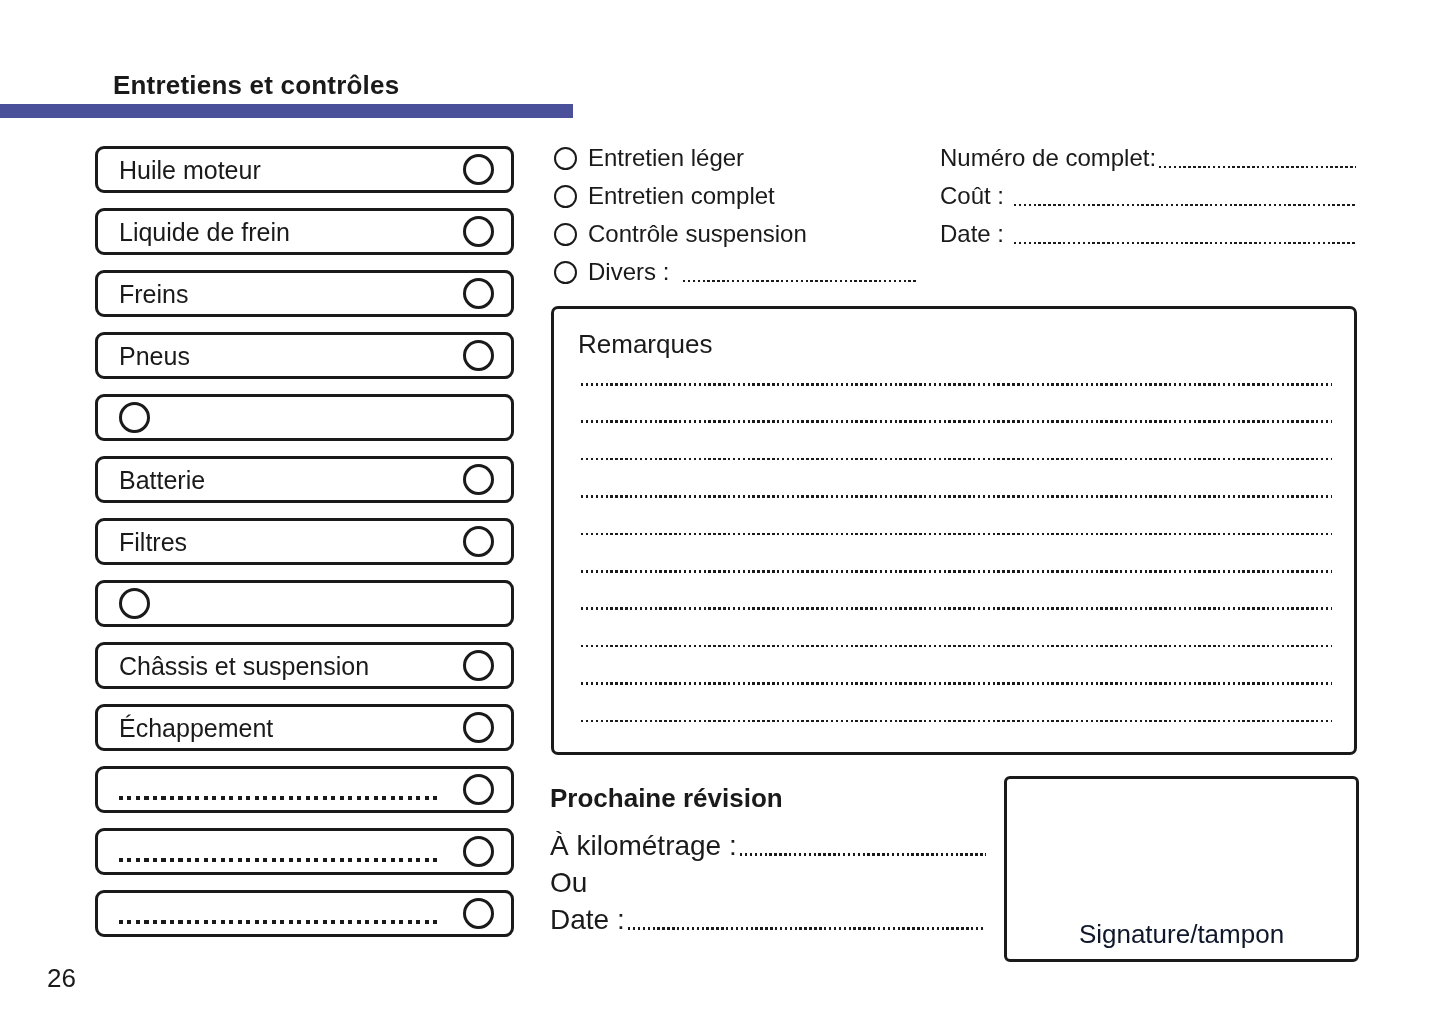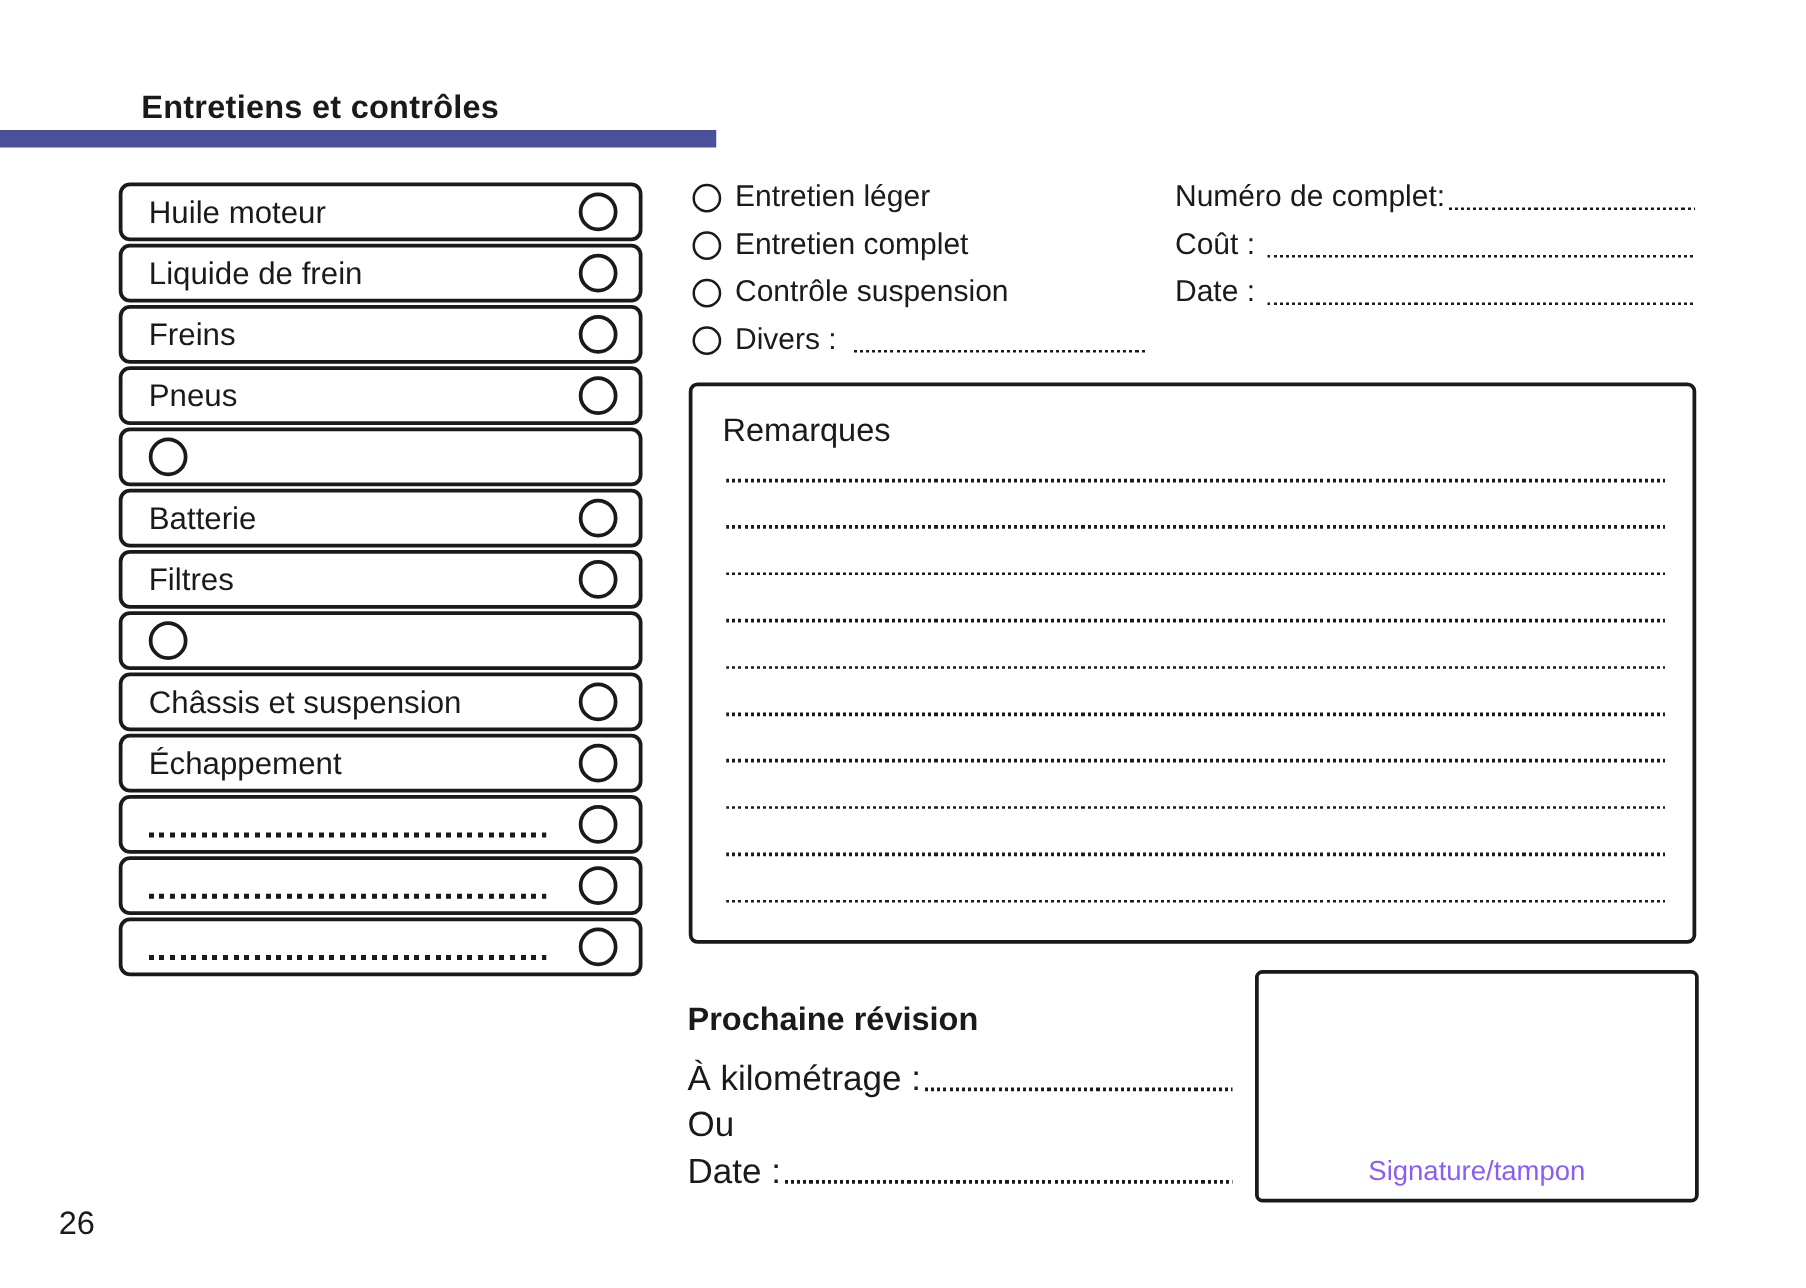--- a/index.html
+++ b/index.html
@@ -13,21 +13,21 @@
     font-size:26px;font-weight:bold;letter-spacing:0.2px;
   }
   .accent-bar{
     position:absolute;left:0;top:104px;width:573px;height:14px;
     background:#4b509a;
   }
 
   
   .checklist{
     position:absolute;left:95px;top:146px;width:419px;
-    display:flex;flex-direction:column;gap:2px;
+    display:flex;flex-direction:column;gap:15px;
   }
   .check-row{
     box-sizing:border-box;height:47px;
     border:3px solid #1a1a1a;border-radius:9px;
     display:flex;align-items:center;
     padding:0 17px 0 21px;background:#fff;
   }
   .check-row .row-label{flex:1;font-size:25px;transform:translateY(1px);}
   .check-circle{
     width:31px;height:31px;flex:none;
@@ -67,32 +67,32 @@
     box-sizing:border-box;border:3px solid #1a1a1a;border-radius:7px;background:#fff;
   }
   .remarks-title{position:absolute;left:24px;top:20px;font-size:26px;font-weight:normal;text-align:center;}
   .remarks-lines{position:absolute;left:27px;right:22px;top:74px;}
   .rline{
     height:2.6px;margin-bottom:34.8px;
     background:repeating-linear-gradient(to right,#1a1a1a 0 2.4px,transparent 2.4px 4.9px);
   }
 
   
-  .next-service{position:absolute;left:550px;top:800px;width:436px;}
+  .next-service{position:absolute;left:550px;top:783px;width:436px;}
   .next-service-title{font-size:26px;font-weight:bold;margin:0 0 13px 0;}
   .next-row{height:37px;display:flex;align-items:center;}
   .next-row .row-label{font-size:28px;white-space:pre;}
 
   
   .signature-box{
     position:absolute;left:1004px;top:776px;width:355px;height:186px;
     box-sizing:border-box;border:3px solid #1a1a1a;border-radius:6px;background:#fff;
     display:flex;align-items:flex-end;justify-content:center;padding-bottom:9px;
   }
-  .signature-label{color:#8b5cf6;font-size:22px;}
+  .signature-label{color:#0f172a;font-size:26px;}
 
   .page-number{position:absolute;left:47px;top:963px;font-size:26px;}
 </style>
 </head>
 <body>
 
 <div class="page-title">Entretiens et contrôles</div>
 <div class="accent-bar" style="background: rgb(75, 80, 154);"></div>
 
 <div class="checklist">

